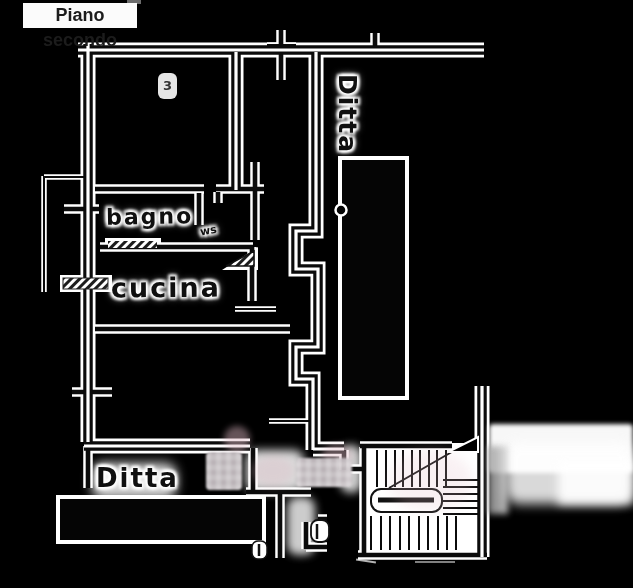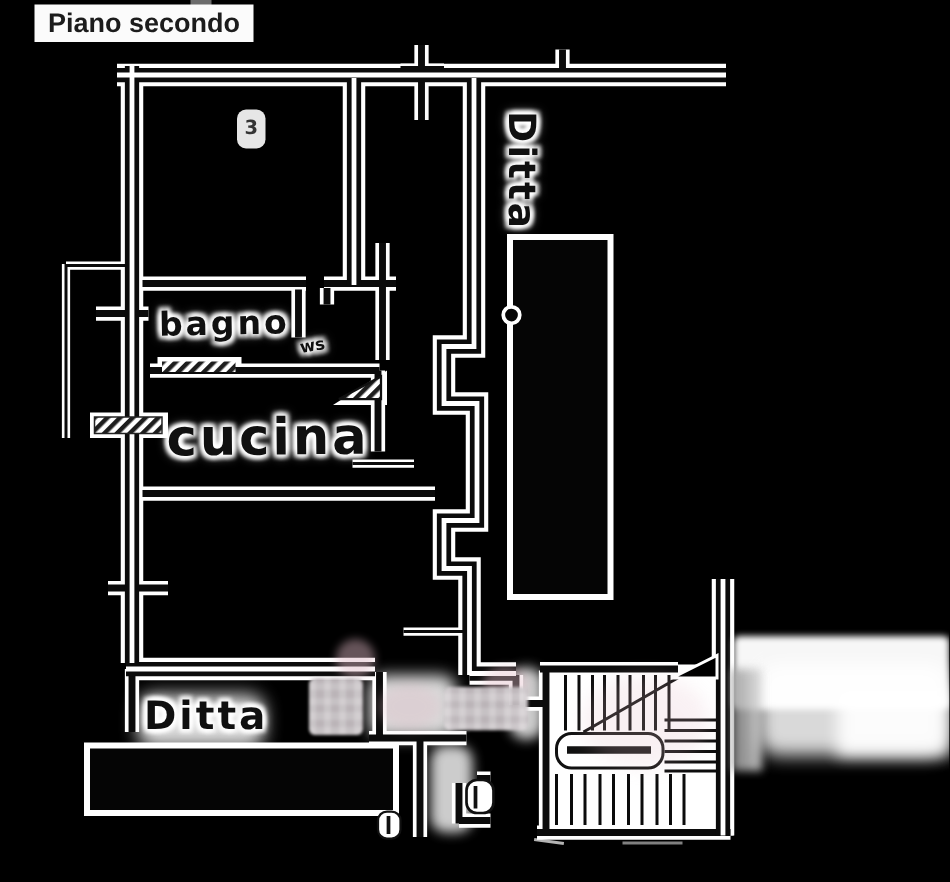--- a/index.html
+++ b/index.html
@@ -23,27 +23,27 @@
       repeating-linear-gradient(90deg, rgba(255,255,255,.25) 0 5px, rgba(0,0,0,0) 5px 10px),
       repeating-linear-gradient(0deg, #cfc9cc 0 5px, #c3bcc0 5px 10px);
     filter:blur(1.2px);opacity:.96;}
   .whiteblob{position:absolute;background:#fff;z-index:3;}
   .grayband{position:absolute;z-index:4;background:linear-gradient(90deg,#979797,#d9d9d9);
     filter:blur(3px);opacity:.85;}
   
   .hand{position:absolute;color:#101010;font-weight:700;z-index:5;white-space:nowrap;
     text-shadow:-2px -2px 3px #fff,2px -2px 3px #fff,-2px 2px 3px #fff,2px 2px 3px #fff,
                 0 0 5px #fff,0 0 8px #fff;}
-  #title{position:absolute;left:23px;top:3px;width:146px;height:25px;z-index:6;
+  #title{position:absolute;left:23px;top:3px;width:114px;height:25px;z-index:6;
     background:#fbfbfb;color:#1c1c1c;font-family:"Liberation Sans",sans-serif;
     font-size:18px;font-weight:700;line-height:25px;text-align:center;letter-spacing:0;}
   #title-tab{position:absolute;left:127px;top:0;width:14px;height:4px;background:#9a9a9a;
     opacity:.7;z-index:6;}
   #label-bagno{left:106px;top:204px;font-size:22px;transform:rotate(-1deg);letter-spacing:2px;}
-  #label-cucina{left:111px;top:272px;font-size:34px;transform:rotate(-.5deg);letter-spacing:2px;}
+  #label-cucina{left:111px;top:272px;font-size:27px;transform:rotate(-.5deg);letter-spacing:2px;}
   #label-ditta-right{left:333px;top:74px;font-size:25px;writing-mode:vertical-rl;letter-spacing:2px;}
   #label-ditta-bottom{left:96px;top:463px;font-size:26px;letter-spacing:2px;}
   #label-ws{left:200px;top:224px;font-size:11px;transform:rotate(-10deg);font-weight:700;}
   #room-number{position:absolute;left:158px;top:73px;width:19px;height:26px;background:#fff;
     border-radius:6px;z-index:5;color:#3a3a3a;font-size:13px;font-weight:700;text-align:center;
     line-height:26px;opacity:.9;}
   .artifact{position:absolute;z-index:5;background:#fff;opacity:.7;}
 </style>
 </head>
 <body>

